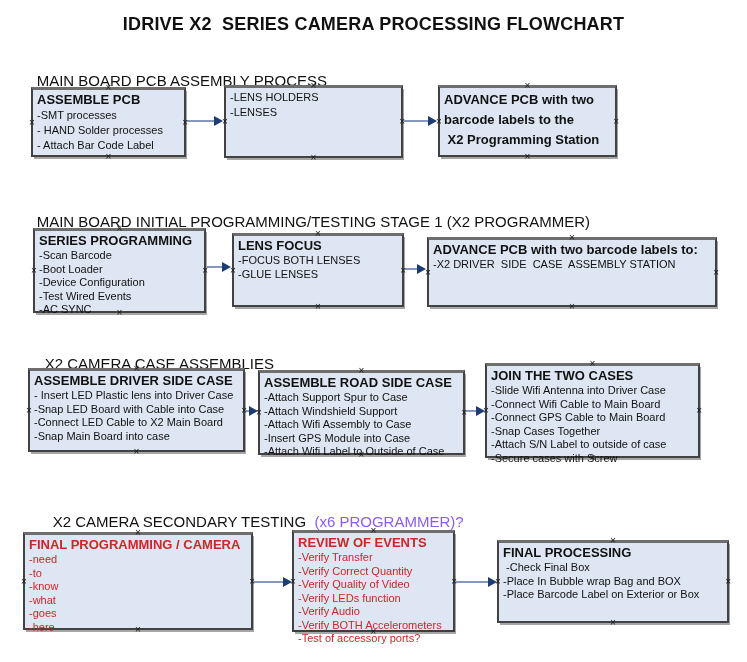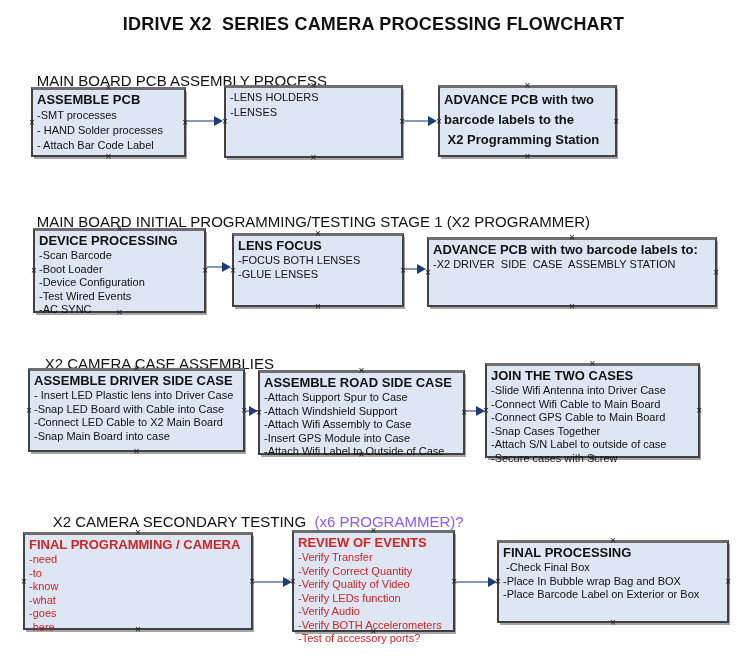--- a/index.html
+++ b/index.html
@@ -94,21 +94,21 @@
       <span class="h h-b">×</span>
       <span class="h h-l">×</span>
       <span class="h h-r">×</span>
     </div>
 
   <div class="sec-heading" style="left:20px;top:196px;text-align:center;">
     <span>MAIN BOARD INITIAL PROGRAMMING/TESTING STAGE 1 (X2 PROGRAMMER)</span>
   </div>
 
   <div class="box" style="left:33px;top:228px;width:173px;height:85px;">
-    <div class="box-title">DEVICE PROCESSING</div>
+    <div class="box-title">SERIES PROGRAMMING</div>
     <div class="box-items">
         <div class="item">-Scan Barcode</div>
         <div class="item">-Boot Loader</div>
         <div class="item">-Device Configuration</div>
         <div class="item">-Test Wired Events</div>
         <div class="item">-AC SYNC</div>
       </div>
   <span class="h h-t">×</span>
       <span class="h h-b">×</span>
       <span class="h h-l">×</span>

